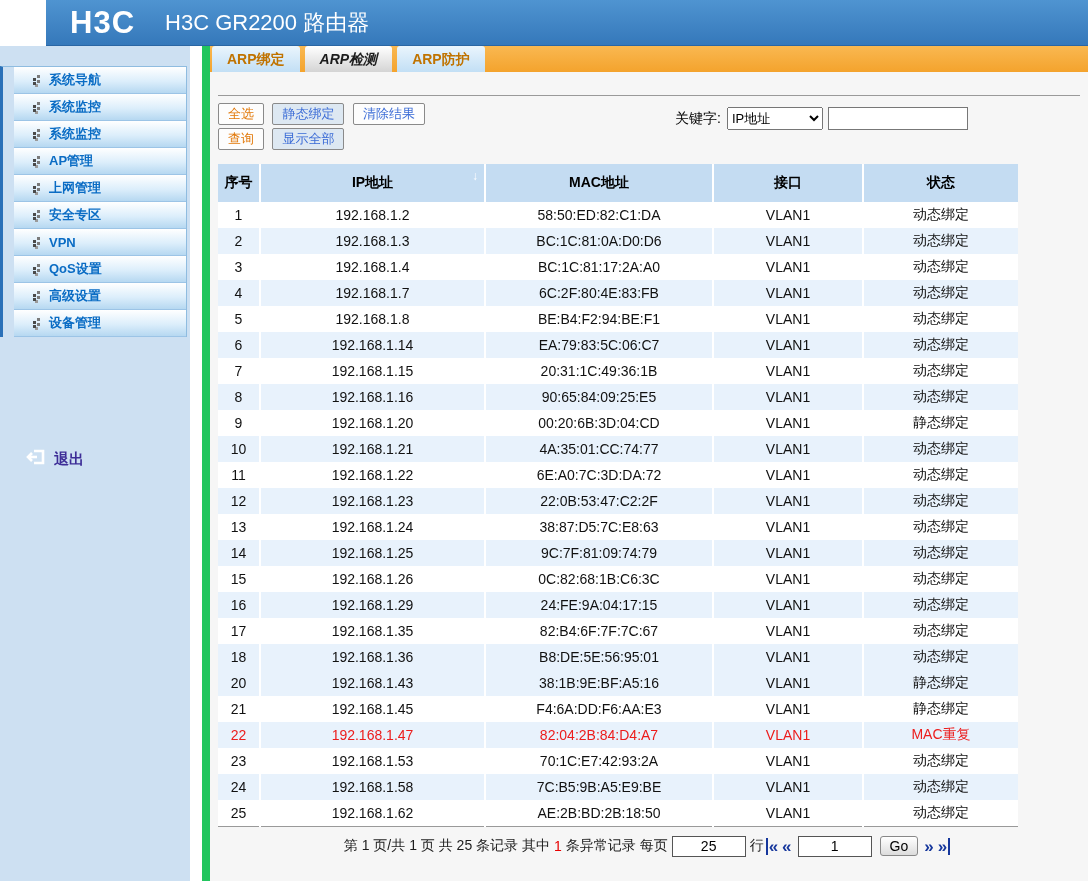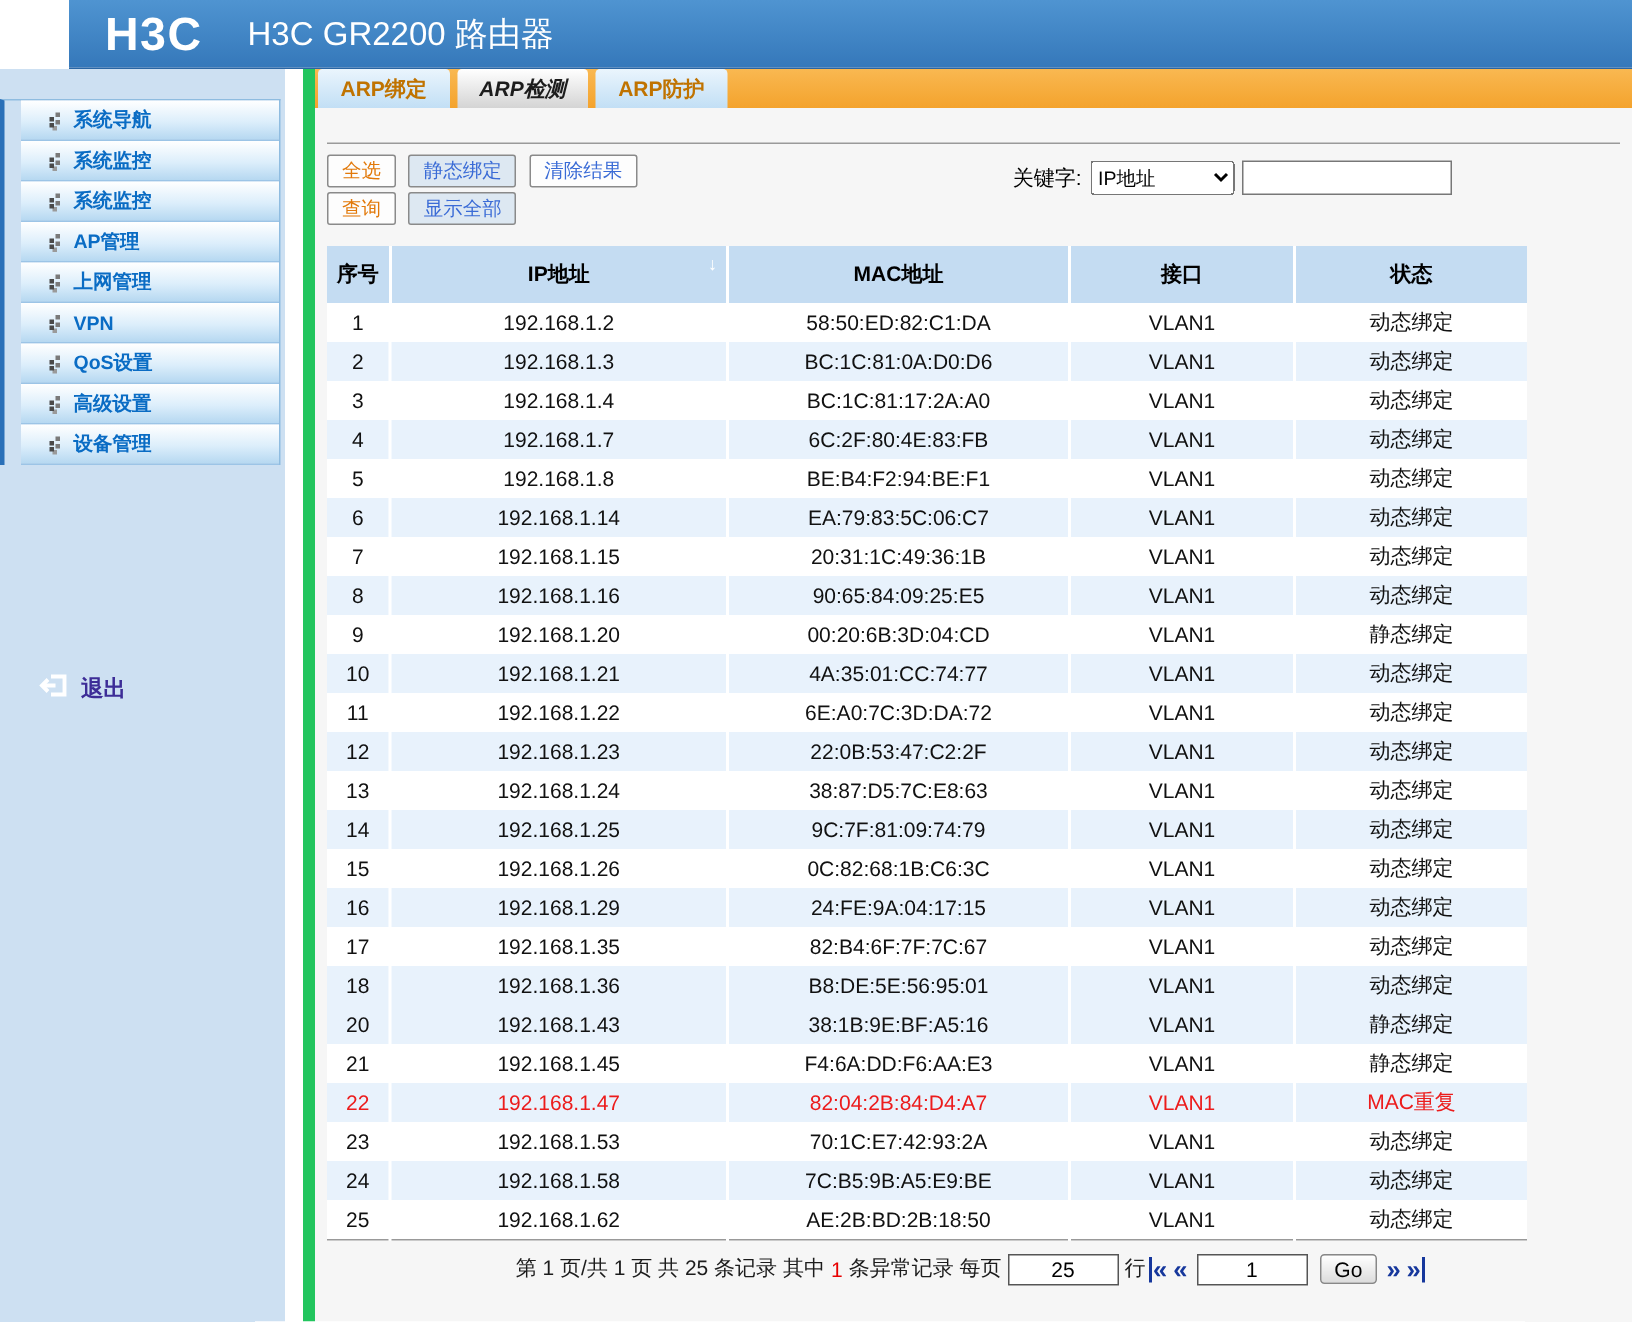--- a/index.html
+++ b/index.html
@@ -102,20 +102,24 @@
           <span class="menu-bullet"></span>
           <span class="lbl">系统监控</span>
         </div>
         <div class="menu-item">
           <span class="menu-bullet"></span>
           <span class="lbl">AP管理</span>
         </div>
         <div class="menu-item">
           <span class="menu-bullet"></span>
           <span class="lbl">上网管理</span>
+        </div>
+        <div class="menu-item">
+          <span class="menu-bullet"></span>
+          <span class="lbl">安全专区</span>
         </div>
         <div class="menu-item">
           <span class="menu-bullet"></span>
           <span class="lbl">VPN</span>
         </div>
         <div class="menu-item">
           <span class="menu-bullet"></span>
           <span class="lbl">QoS设置</span>
         </div>
         <div class="menu-item">

